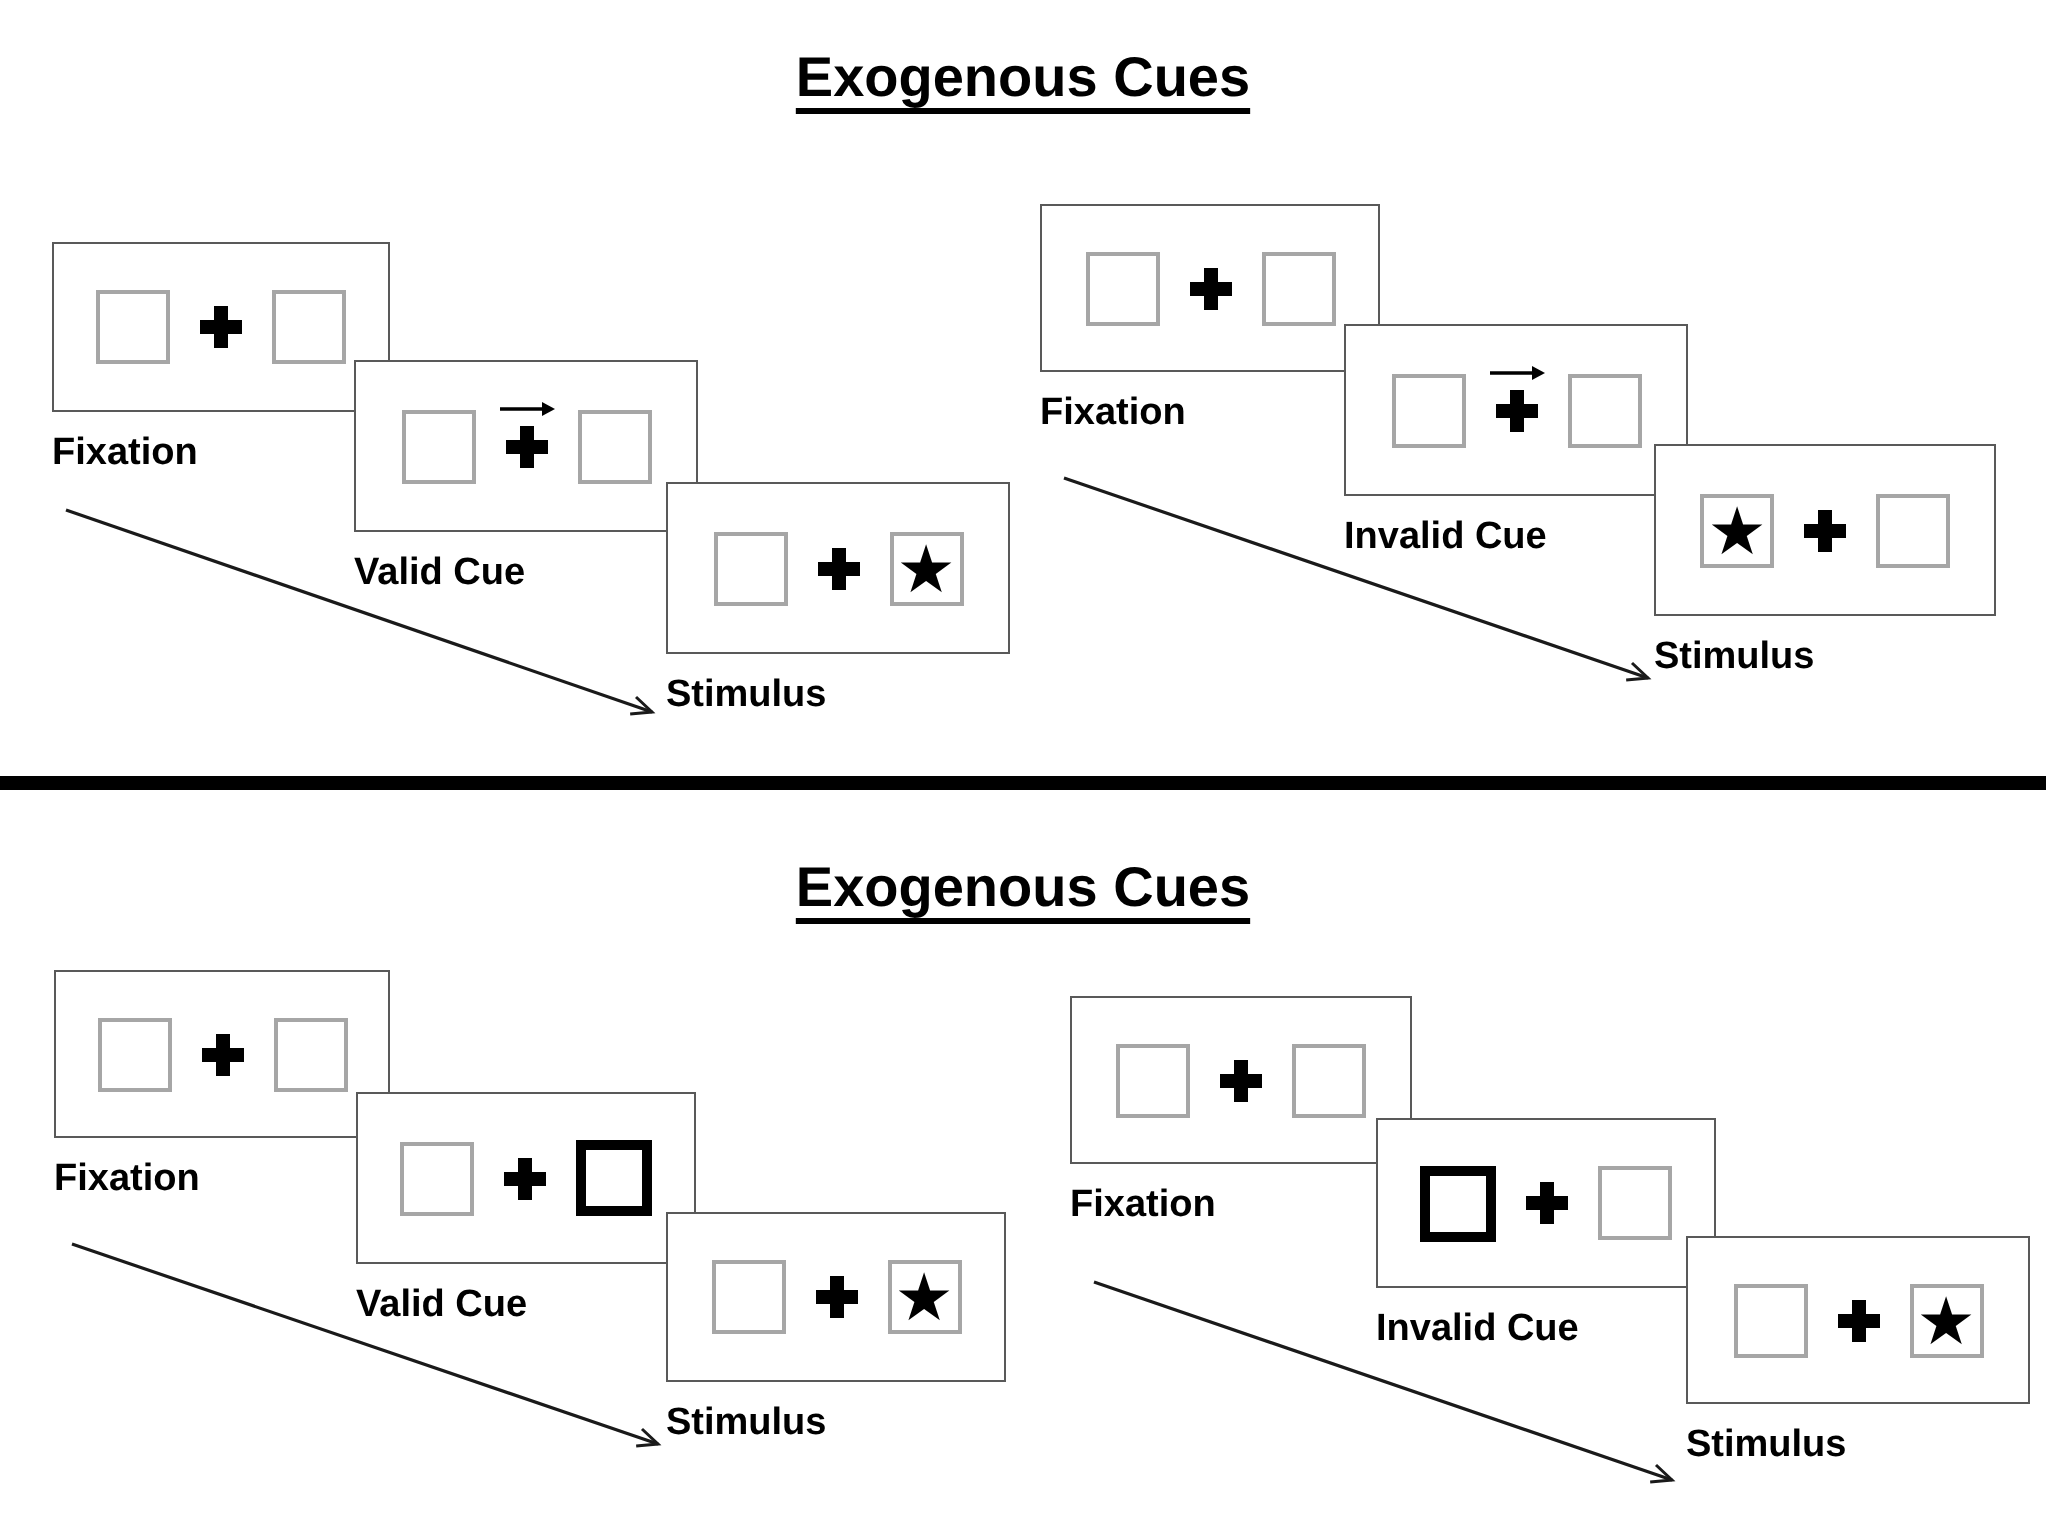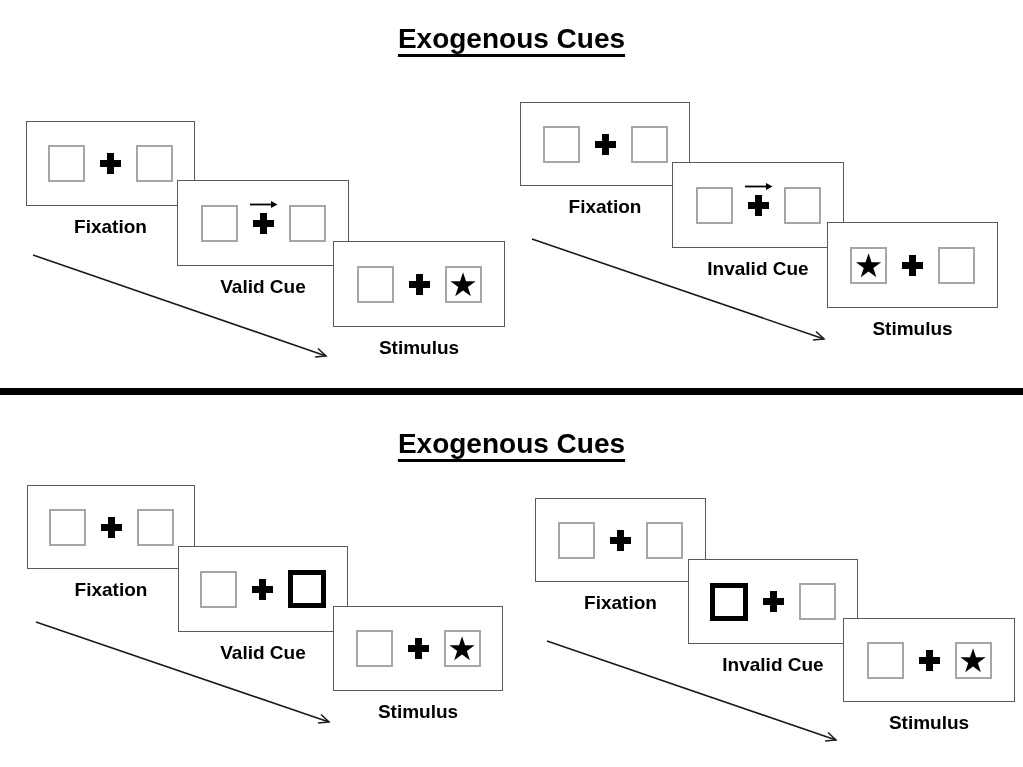--- a/index.html
+++ b/index.html
@@ -26,21 +26,21 @@
     width:37px;height:37px;border:2px solid #a6a6a6;box-sizing:border-box;
     background:#fff;display:flex;align-items:center;justify-content:center;
   }
   .box.bold{width:38px;height:38px;border:5px solid #000;}
   .glyph{font-size:33px;line-height:1;color:#000;}
   .plus{position:relative;width:21px;height:21px;flex:0 0 21px;}
   .plus::before{content:"";position:absolute;left:7px;top:0;width:7px;height:21px;background:#000;}
   .plus::after{content:"";position:absolute;left:0;top:7px;width:21px;height:7px;background:#000;}
   .cue-arrow{position:absolute;bottom:100%;margin-bottom:4px;left:-4px;display:block;}
   .plabel{
-    display:block;width:100%;text-align:center;font-weight:bold;font-size:19px;
+    display:block;width:100%;text-align:left;font-weight:bold;font-size:19px;
     margin-top:10px;white-space:nowrap;
   }
 </style>
 </head>
 <body>
 
 <div id="canvas">
 
   <svg id="arrows" width="1023" height="767" viewBox="0 0 1023 767">
     <defs>

